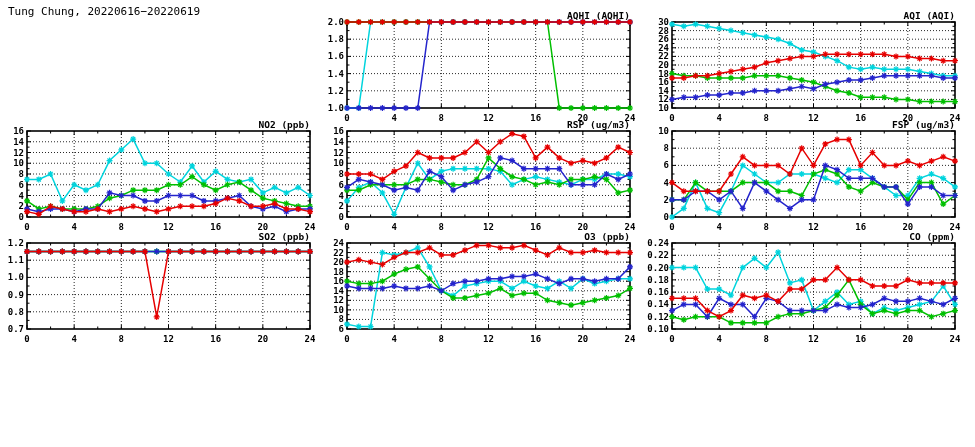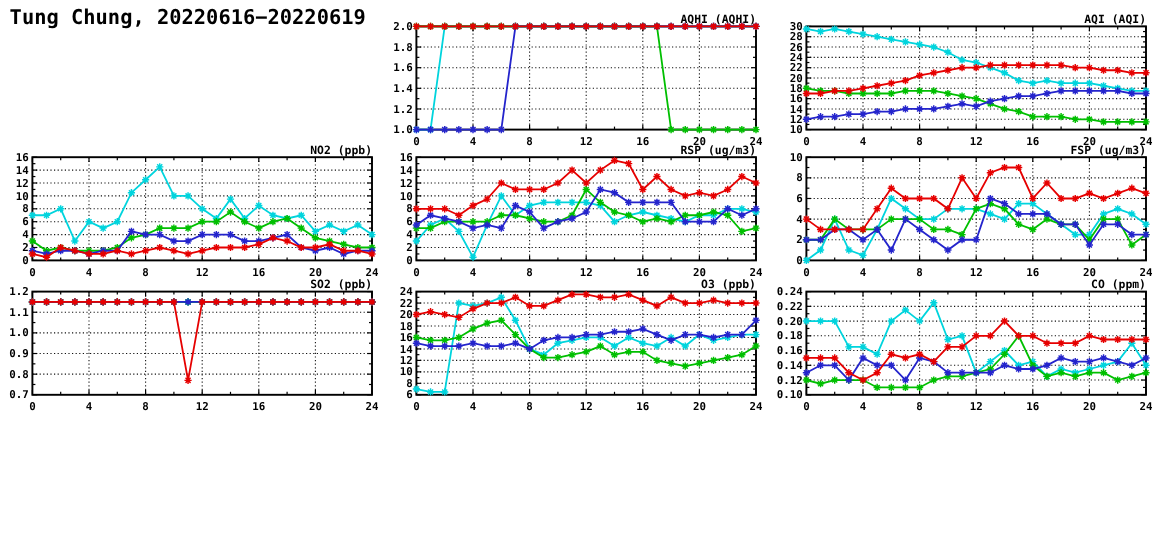--- a/index.html
+++ b/index.html
@@ -2,21 +2,21 @@
 <html><head>
 <meta charset="utf-8">
 <style>
   html,body{margin:0;padding:0;}
   body{
     width:975px;height:447px;background:#ffffff;position:relative;
     font-family:"DejaVu Sans Mono","Liberation Mono",monospace;
   }
   .page-title{
     position:absolute;left:8px;top:5px;
-    font-size:17px;font-weight:bold;color:#000;white-space:pre;
+    font-size:11px;font-weight:normal;color:#000;white-space:pre;
   }
   #charts svg{position:absolute;overflow:visible;}
 </style>
 </head>
 <body>
 
 <svg width="0" height="0" style="position:absolute" aria-hidden="true">
   <defs>
     <g id="mkr">
       <path d="M-3 0H3M0 -3V3M-2.1 -2.1L2.1 2.1M-2.1 2.1L2.1 -2.1" fill="none"></path>

